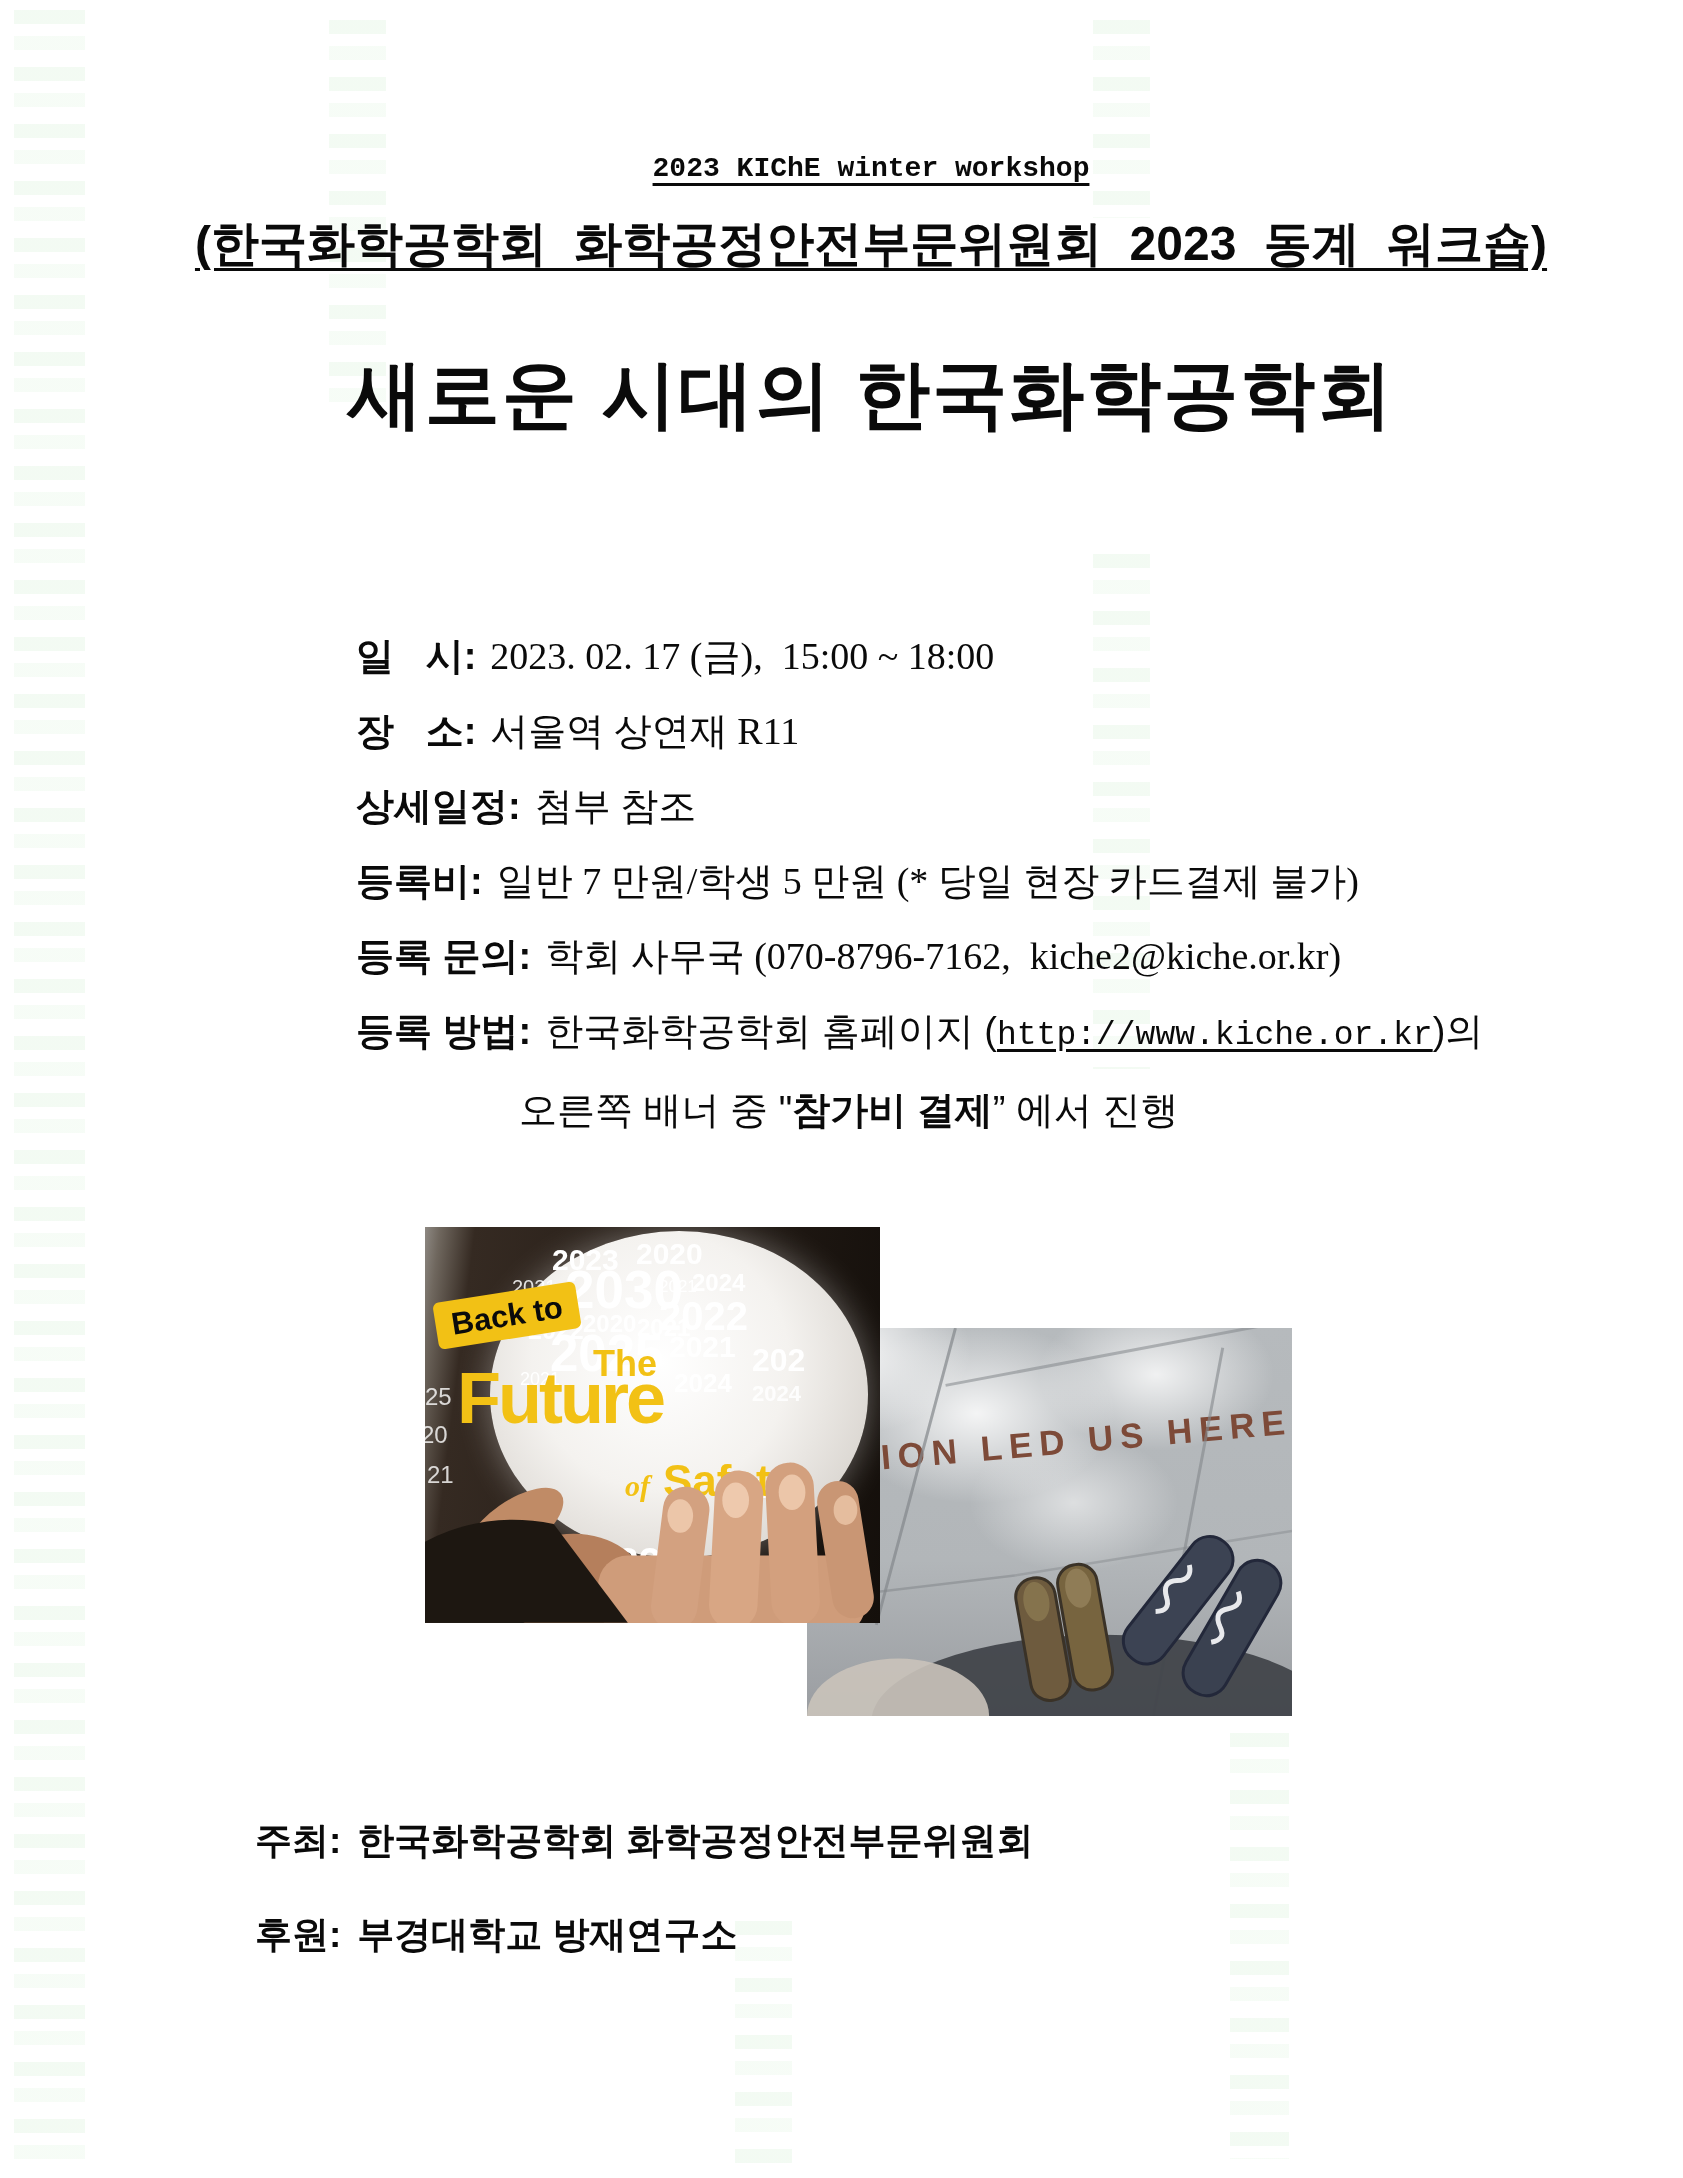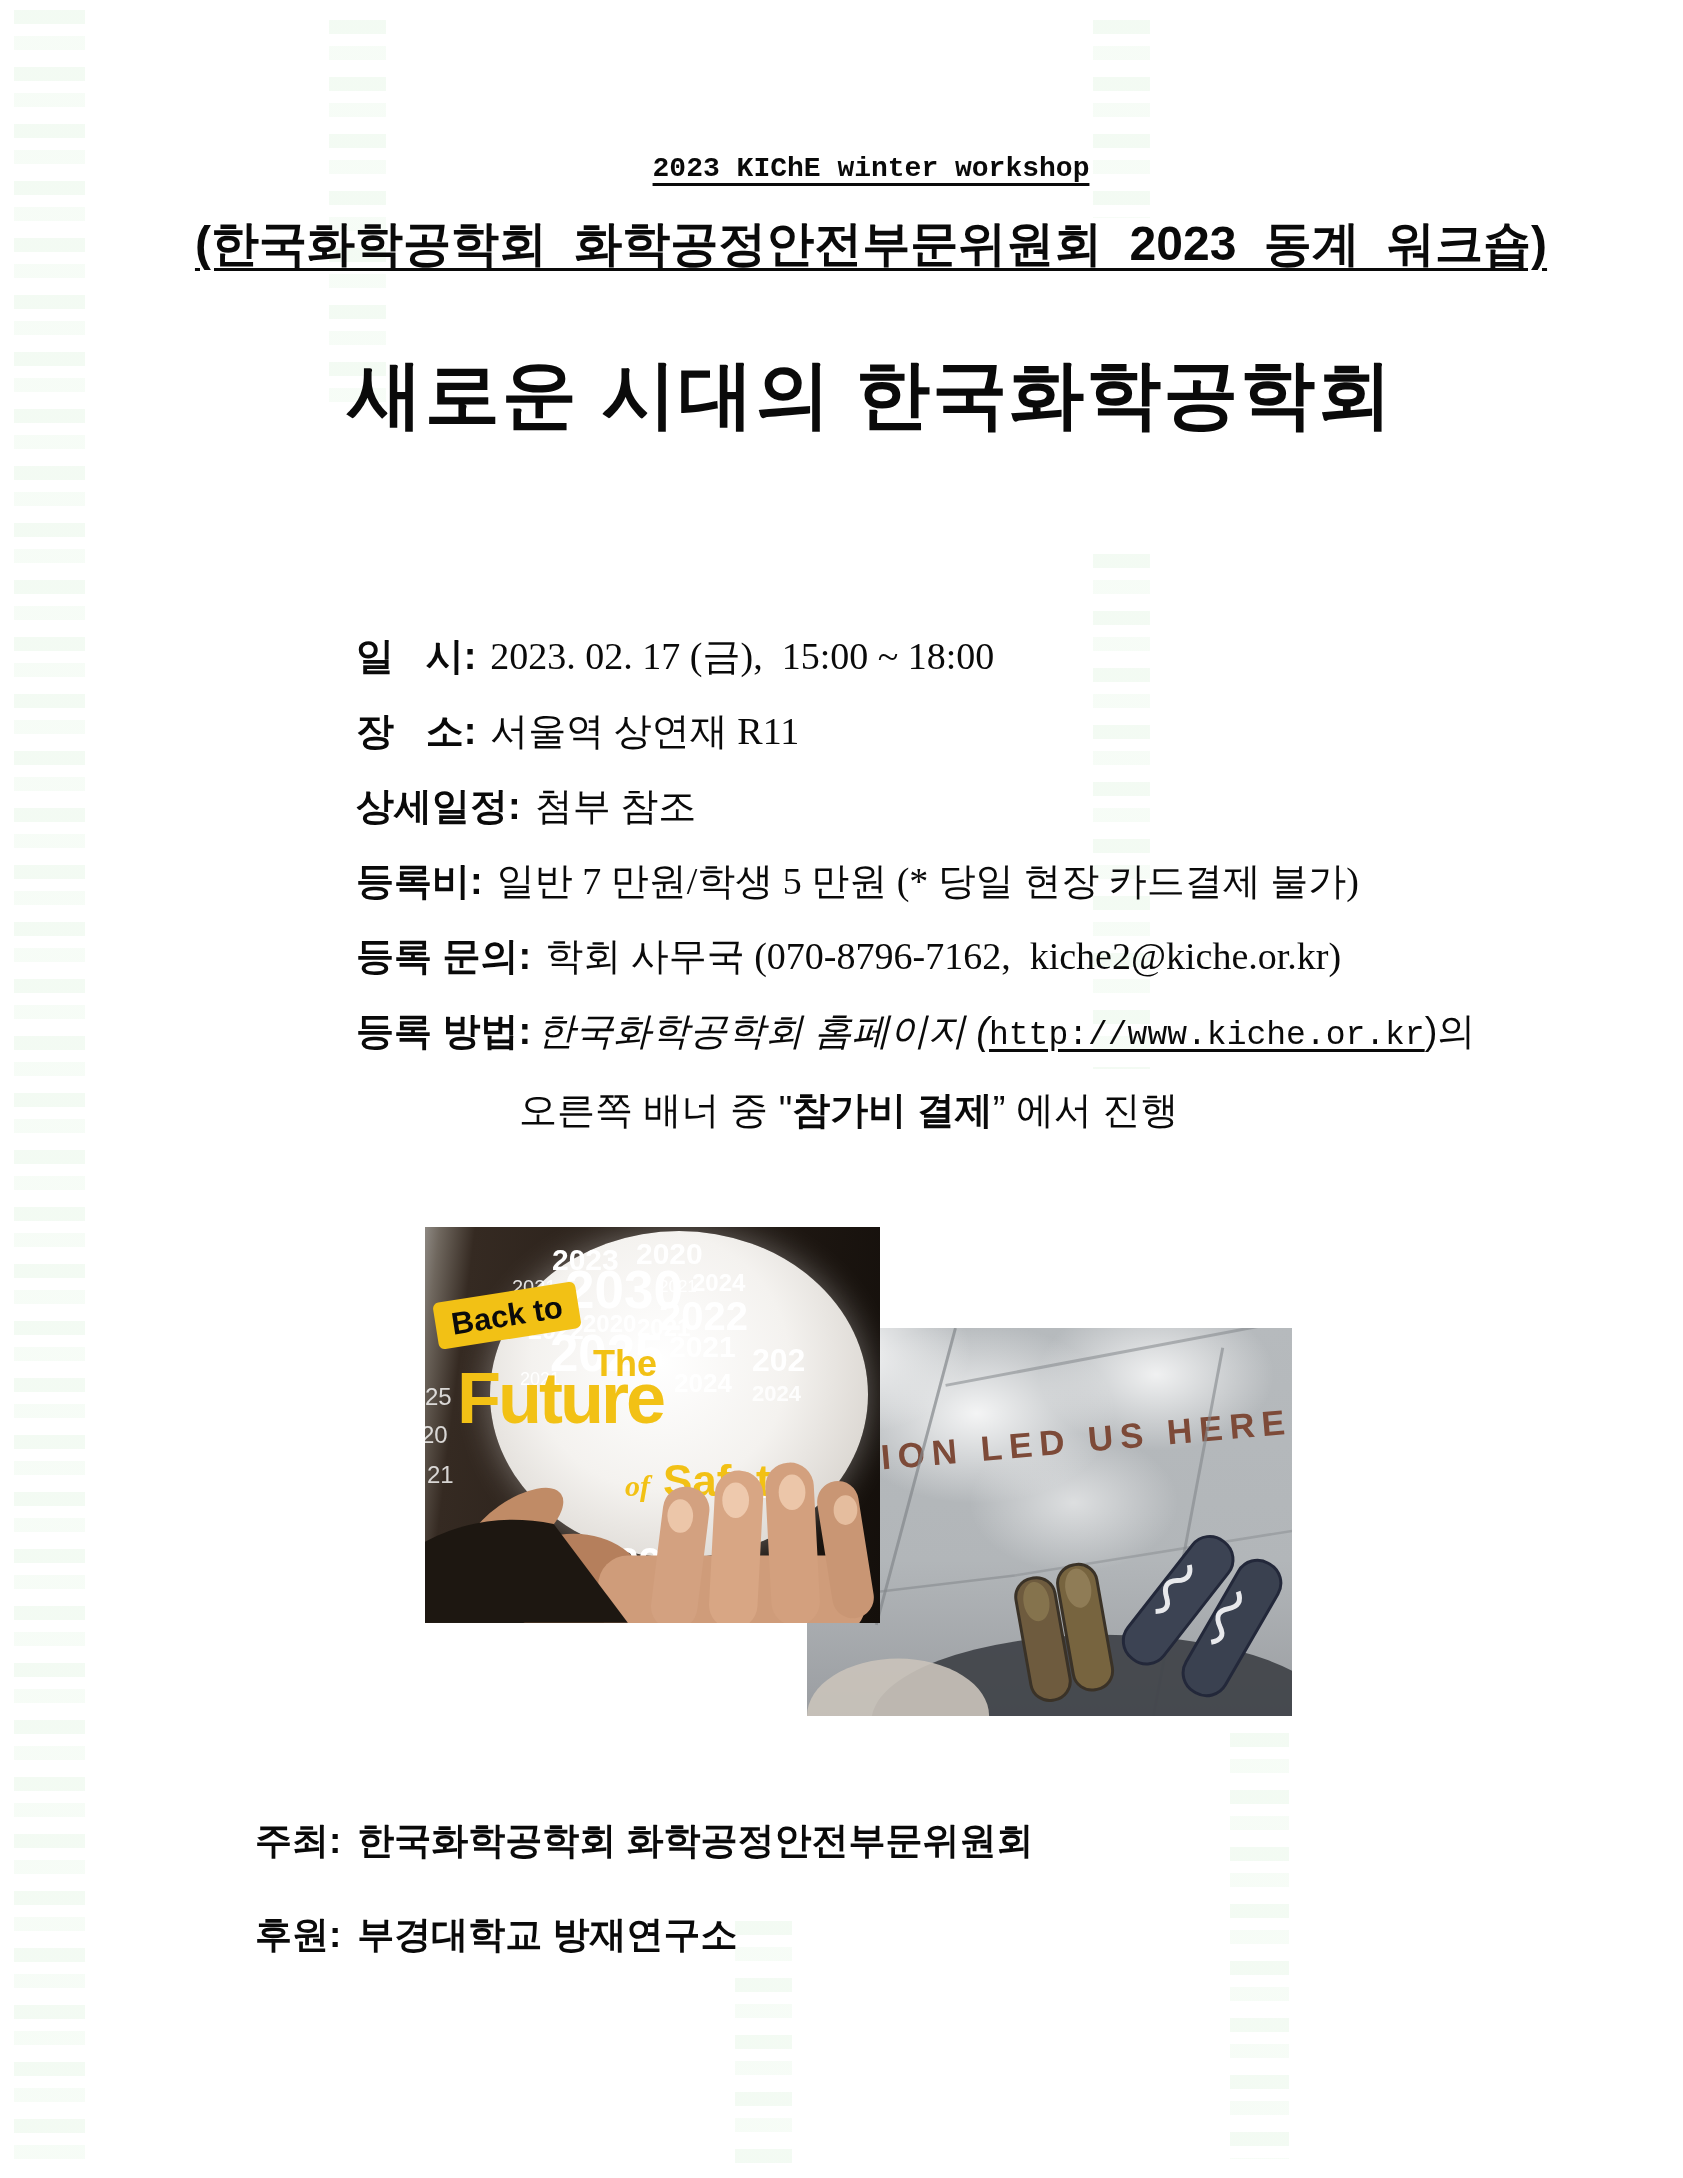--- a/index.html
+++ b/index.html
@@ -29,21 +29,21 @@
   }
   .title{top:345px;font-weight:700;font-size:75px;letter-spacing:2px;}
   .subtitle{top:475px;font-weight:700;font-size:45px;}
   .details{
     position:absolute;left:356px;top:619px;z-index:1;
     font-size:38px;line-height:75px;
   }
   .drow{white-space:pre;}
   .lbl{font-weight:700;}
   .val{font-family:"Liberation Serif","DejaVu Serif",serif;margin-left:14px;}
-  .plain{margin-left:6px;font-style:italic;}
+  .plain{margin-left:14px;}
   .url{
     font-family:"Liberation Mono","DejaVu Sans Mono",monospace;font-size:33px;
     color:#0a0a0a;text-decoration:underline;text-underline-offset:5px;
   }
   .cont{padding-left:163px;}
   .em{font-weight:700;}
   .footer{position:absolute;left:255px;top:1794px;z-index:1;font-size:37px;font-weight:700;line-height:94px;}
   .frow{white-space:pre;}
   .fval{margin-left:16px;}
 

